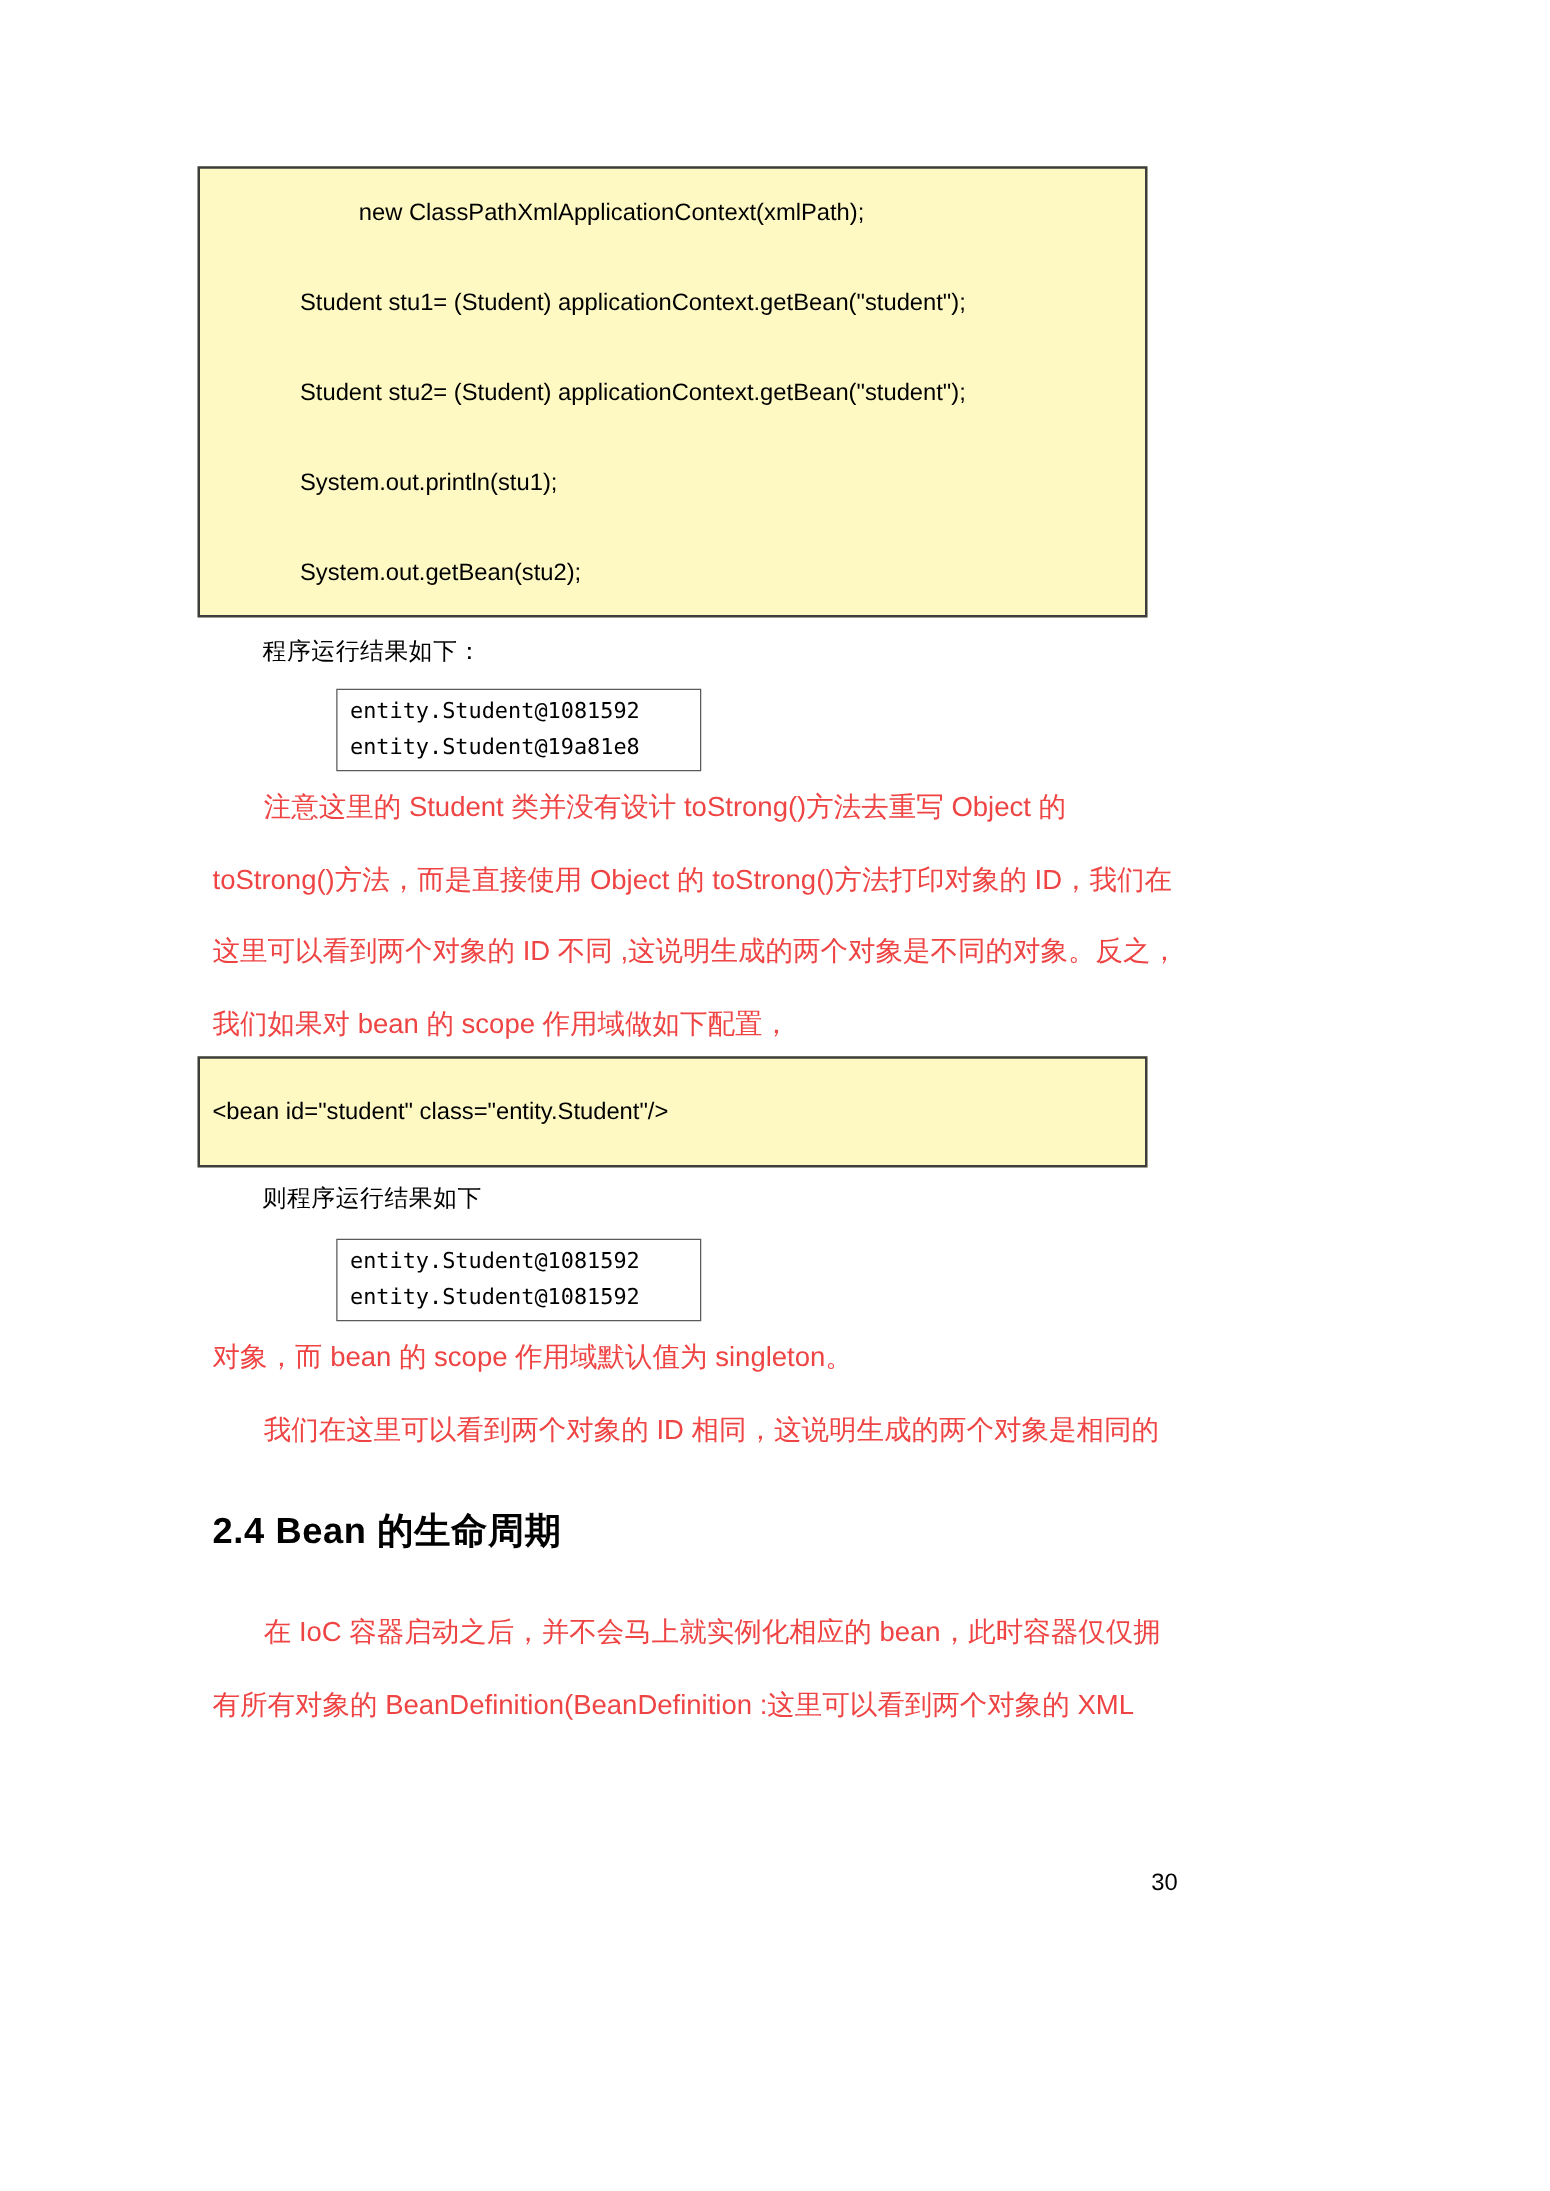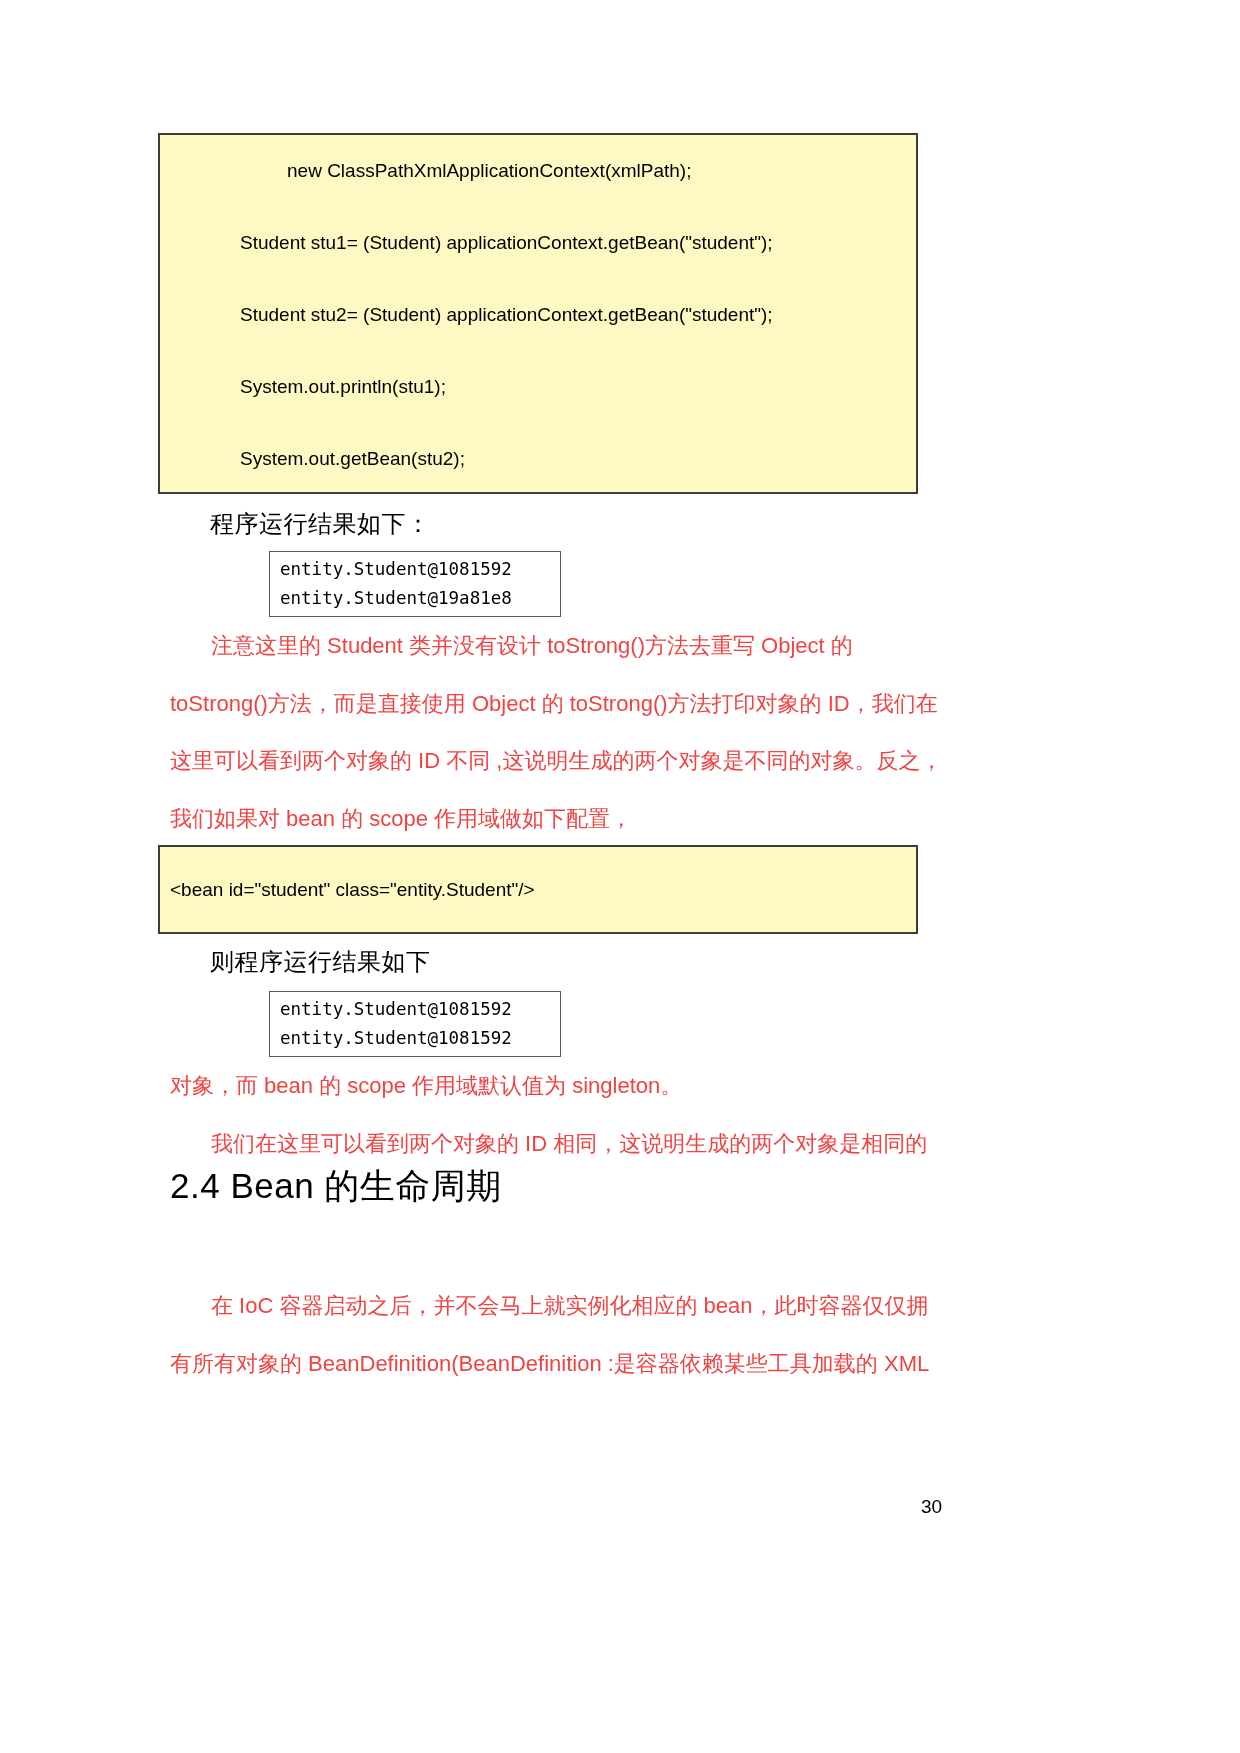--- a/index.html
+++ b/index.html
@@ -38,21 +38,21 @@
     left: 10px;
     top: 32px;
     font-size: 19px;
     white-space: pre;
   }
 
   
   .result-label {
     position: absolute;
     left: 210px;
-    font-size: 24px;
+    font-size: 19px;
     letter-spacing: 0.5px;
     white-space: pre;
   }
   .result-label-1 { top: 508px; }
   .result-label-2 { top: 946px; }
 
   
   .output-box {
     position: absolute;
     left: 269px;
@@ -85,23 +85,23 @@
   }
   .para-line.first { text-indent: 41px; }
   .paragraph-1 { top: 617px; }
   .paragraph-2 { top: 1057px; }
   .paragraph-3 { top: 1277px; }
 
   
   .section-heading {
     position: absolute;
     left: 170px;
-    top: 1163px;
-    font-size: 35px;
-    font-weight: normal;
+    top: 1205px;
+    font-size: 29px;
+    font-weight: bold;
     letter-spacing: 0.5px;
     white-space: pre;
   }
 
   
   .page-number {
     position: absolute;
     left: 921px;
     top: 1496px;
     font-size: 19px;
@@ -148,18 +148,18 @@
 
   <div class="paragraph paragraph-2">
     <div class="para-line">对象，而 bean 的 scope 作用域默认值为 singleton。</div>
     <div class="para-line first">我们在这里可以看到两个对象的 ID 相同，这说明生成的两个对象是相同的</div>
   </div>
 
   <div class="section-heading">2.4 Bean 的生命周期</div>
 
   <div class="paragraph paragraph-3">
     <div class="para-line first">在 IoC 容器启动之后，并不会马上就实例化相应的 bean，此时容器仅仅拥</div>
-    <div class="para-line">有所有对象的 BeanDefinition(BeanDefinition :是容器依赖某些工具加载的 XML</div>
+    <div class="para-line">有所有对象的 BeanDefinition(BeanDefinition :这里可以看到两个对象的 XML</div>
   </div>
 
   <div class="page-number">30</div>
 
 </div>
 
 </body></html>

